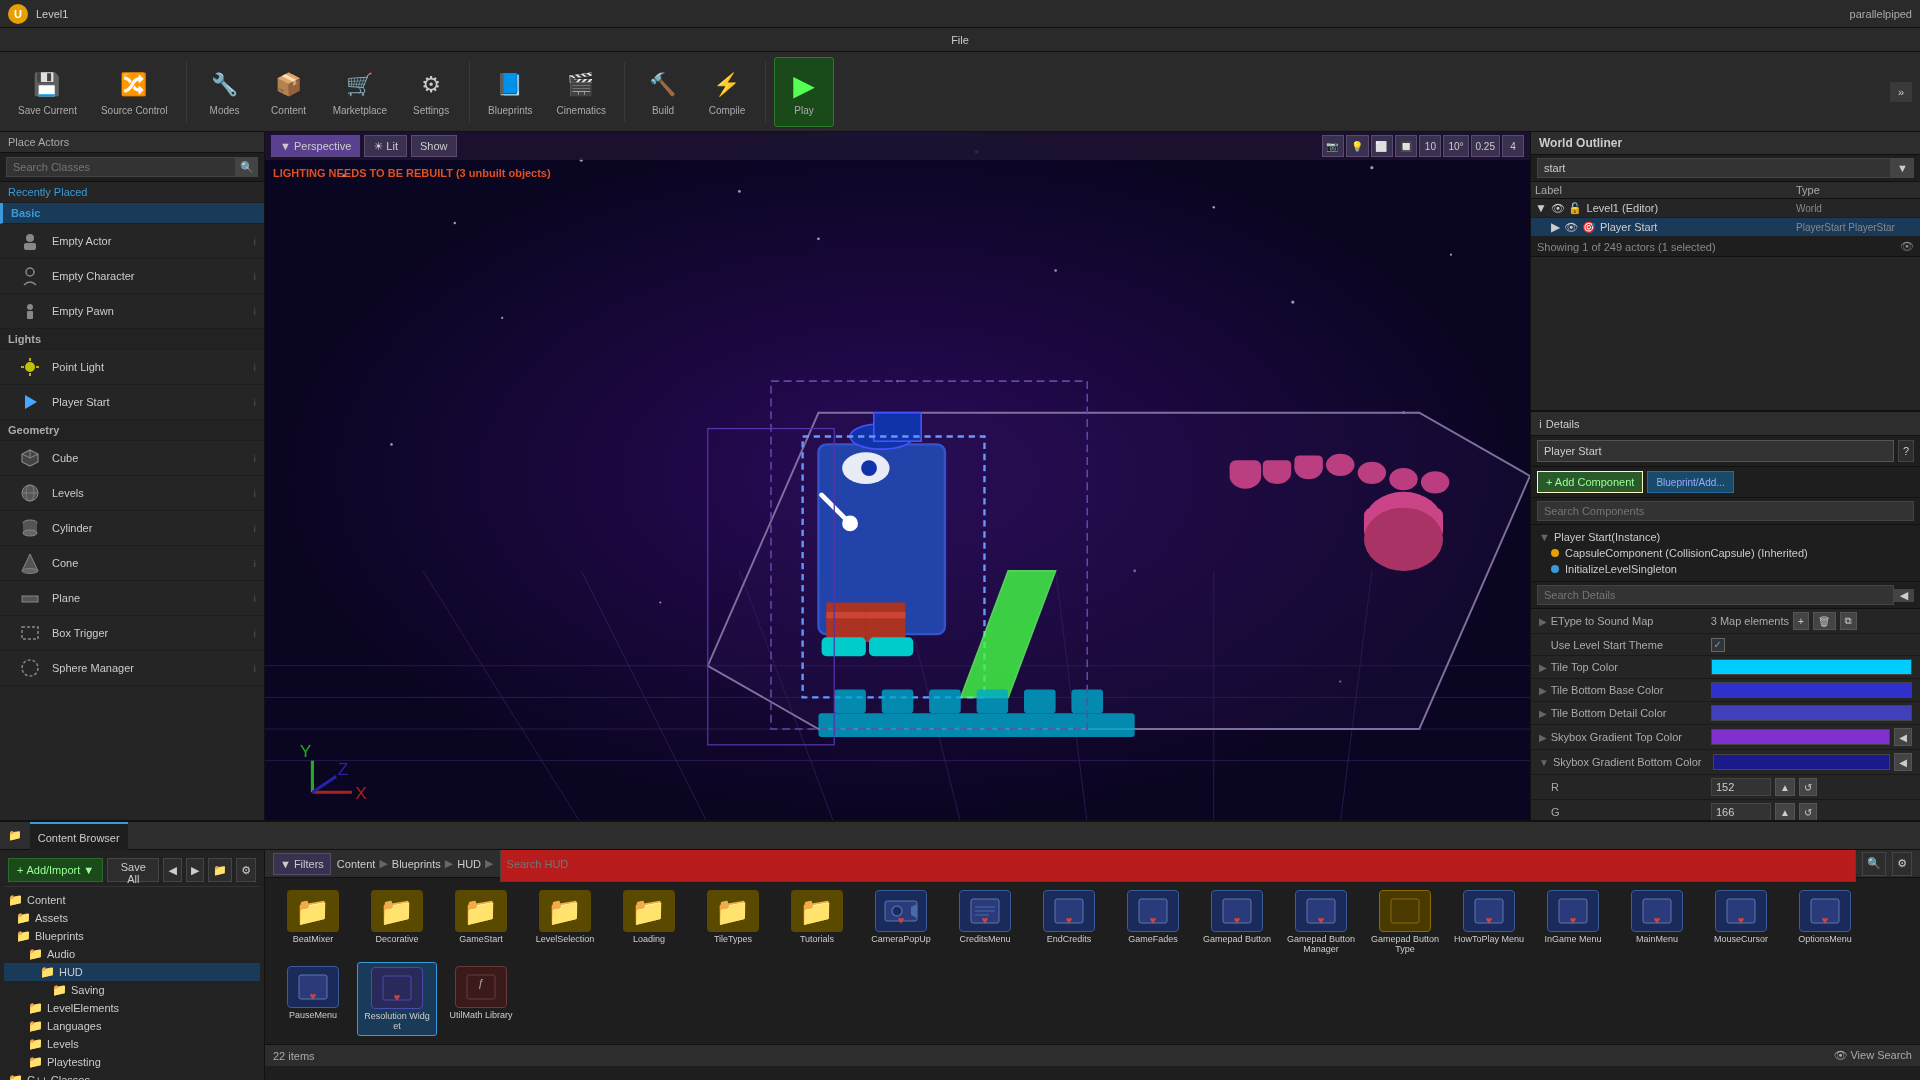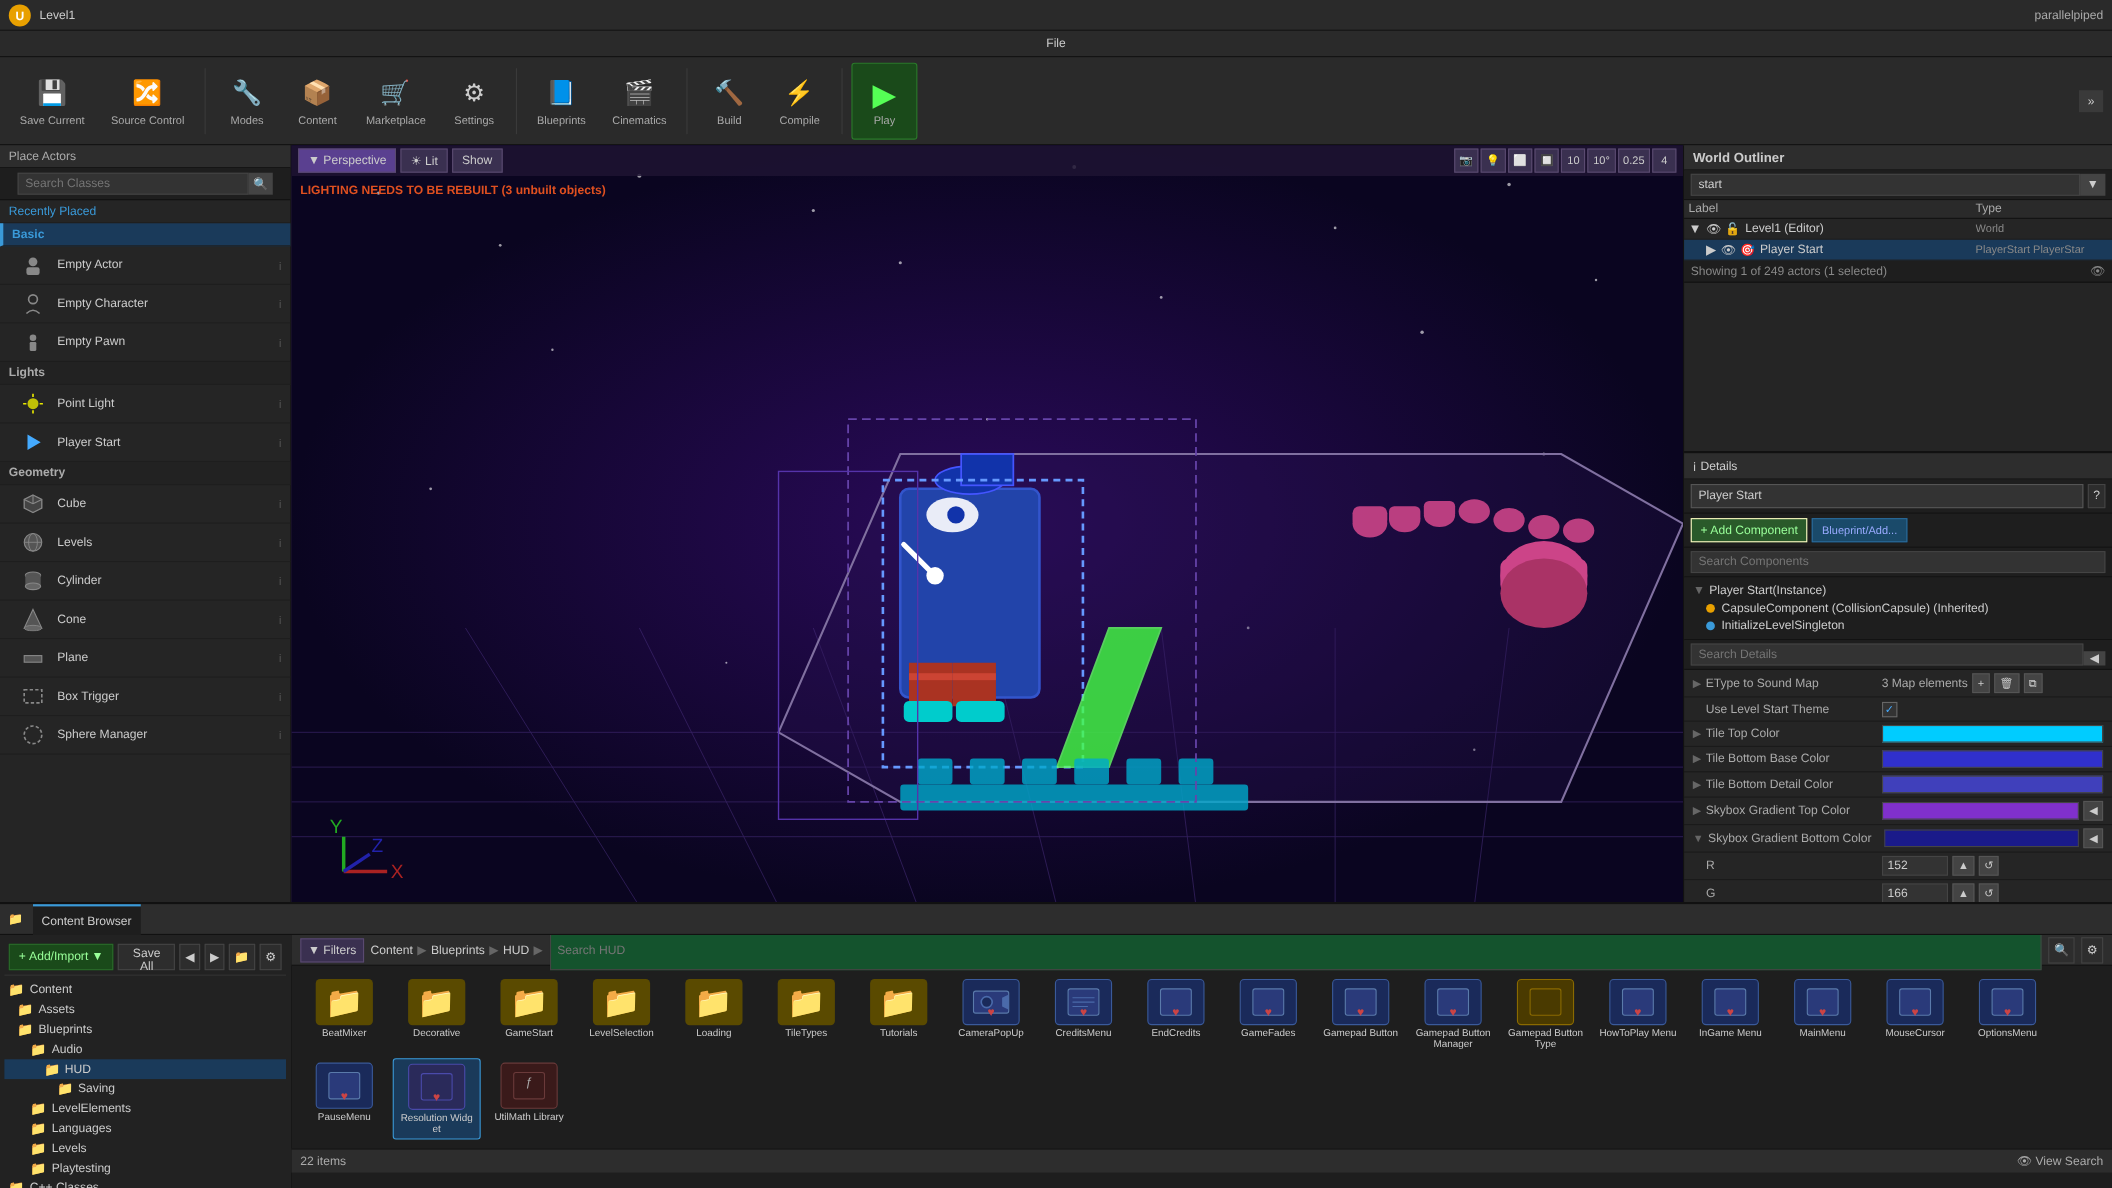--- a/index.html
+++ b/index.html
@@ -13,21 +13,21 @@
     
     .menubar { background: #2a2a2a; height: 24px; display: flex; align-items: center; padding: 0 4px; border-bottom: 1px solid #111; flex-direction: column; }
     .menubar-item { padding: 0 10px; color: #ccc; cursor: pointer; height: 24px; line-height: 24px; }
 
     
     .main-layout { display: flex; flex: 1; overflow: hidden; }
 
     
     .left-panel { width: 265px; background: #252525; border-right: 1px solid #111; display: flex; flex-direction: column; }
     .panel-header { background: #2d2d2d; padding: 4px 8px; font-size: 11px; color: #aaa; border-bottom: 1px solid #111; display: flex; align-items: center; gap: 4px; }
-    .search-bar { display: flex; align-items: center; padding: 4px 16px; background: #1e1e1e; border-bottom: 1px solid #111; }
+    .search-bar { display: flex; align-items: center; padding: 4px 6px; background: #1e1e1e; border-bottom: 1px solid #111; }
     .search-input { flex: 1; background: #333; border: 1px solid #444; color: #ccc; padding: 2px 6px; font-size: 11px; height: 20px; }
     .search-btn { background: #444; border: none; color: #ccc; padding: 2px 4px; cursor: pointer; height: 20px; }
 
     
     .category-item { padding: 4px 8px; color: #3a9ad9; cursor: pointer; font-size: 11px; border-bottom: 1px solid #1e1e1e; }
 
     
     .actor-item { display: flex; align-items: center; padding: 3px 8px 3px 16px; cursor: pointer; border-bottom: 1px solid #1e1e1e; }
     .actor-icon { width: 28px; height: 28px; margin-right: 8px; display: flex; align-items: center; justify-content: center; }
     .actor-icon svg { width: 22px; height: 22px; }
@@ -70,21 +70,21 @@
     .tree-item { display: flex; align-items: center; padding: 2px 4px; cursor: pointer; color: #ccc; }
     .tree-item.selected { background: #1a3a5a; }
     .tree-indent { padding-left: 12px; }
     .tree-icon { margin-right: 4px; font-size: 12px; }
 
     
     .content-main { flex: 1; display: flex; flex-direction: column; }
     .content-toolbar { background: #2d2d2d; height: 28px; display: flex; align-items: center; padding: 0 8px; gap: 6px; border-bottom: 1px solid #111; }
     .breadcrumb { display: flex; align-items: center; gap: 4px; color: #ccc; font-size: 11px; }
     .breadcrumb-sep { color: #666; }
-    .cb-search { flex: 1; background: #14532d; border: 1px solid #444; color: #ccc; padding: 2px 6px; height: 36px; font-size: 11px; }
+    .cb-search { flex: 1; background: #b91c1c; border: 1px solid #444; color: #ccc; padding: 2px 6px; height: 36px; font-size: 11px; }
     .content-grid { display: flex; flex-wrap: wrap; gap: 4px; padding: 8px; overflow-y: auto; align-content: flex-start; }
     .content-item { display: flex; flex-direction: column; align-items: center; width: 80px; cursor: pointer; padding: 4px; border-radius: 3px; }
     .content-item.selected { background: #1a3a5a; border: 1px solid #3a9ad9; }
     .folder-icon { width: 52px; height: 42px; background: #5a4a00; border-radius: 4px; display: flex; align-items: center; justify-content: center; font-size: 28px; margin-bottom: 2px; }
     .blueprint-icon { width: 52px; height: 42px; background: #1a2a5a; border-radius: 4px; display: flex; align-items: center; justify-content: center; font-size: 20px; margin-bottom: 2px; border: 1px solid #3a5a9a; }
     .content-label { font-size: 9px; color: #ccc; text-align: center; word-break: break-all; }
     .content-status { background: #2d2d2d; height: 22px; display: flex; align-items: center; padding: 0 8px; border-top: 1px solid #111; color: #aaa; font-size: 11px; }
 
     
     .right-panel { width: 390px; background: #252525; border-left: 1px solid #111; display: flex; flex-direction: column; }
@@ -103,21 +103,21 @@
     .outliner-item-type { width: 120px; color: #888; font-size: 10px; overflow: hidden; text-overflow: ellipsis; }
     .outliner-count { display: flex; align-items: center; padding: 3px 6px; background: #1e1e1e; color: #888; font-size: 10px; border-bottom: 1px solid #111; }
 
     
     .details-panel { flex: 1; display: flex; flex-direction: column; overflow: hidden; }
     .details-header { background: #2d2d2d; padding: 4px 8px; font-size: 11px; color: #ccc; border-bottom: 1px solid #111; display: flex; align-items: center; gap: 4px; }
     .details-name-bar { display: flex; align-items: center; padding: 4px 6px; background: #1e1e1e; border-bottom: 1px solid #111; gap: 4px; }
     .details-name-input { flex: 1; background: #333; border: 1px solid #555; color: #ccc; padding: 2px 6px; height: 22px; font-size: 11px; }
     .add-component-btn { background: #2a5a2a; border: 1px solid #fef9c3; color: #9f9; padding: 2px 8px; cursor: pointer; font-size: 11px; height: 22px; }
     .blueprint-add-btn { background: #1a4a6a; border: 1px solid #2a6a9a; color: #9af; padding: 2px 8px; cursor: pointer; font-size: 10px; height: 22px; }
-    .details-search { display: flex; align-items: flex-end; padding: 3px 6px; background: #1e1e1e; border-bottom: 1px solid #111; }
+    .details-search { display: flex; align-items: center; padding: 3px 6px; background: #1e1e1e; border-bottom: 1px solid #111; }
     .details-search-input { flex: 1; background: #333; border: 1px solid #444; color: #ccc; padding: 2px 6px; height: 20px; font-size: 11px; }
     .component-tree { padding: 4px; background: #1e1e1e; border-bottom: 1px solid #111; }
     .component-item { display: flex; align-items: center; padding: 2px 4px; cursor: pointer; color: #ccc; font-size: 11px; }
     .component-child { padding-left: 16px; }
     .component-dot { width: 8px; height: 8px; border-radius: 50%; margin-right: 6px; }
     .dot-yellow { background: #e8a000; }
     .dot-blue { background: #3a9ad9; }
 
     
     .prop-row { display: flex; align-items: center; padding: 3px 8px; border-bottom: 1px solid #1a1a1a; min-height: 22px; }

